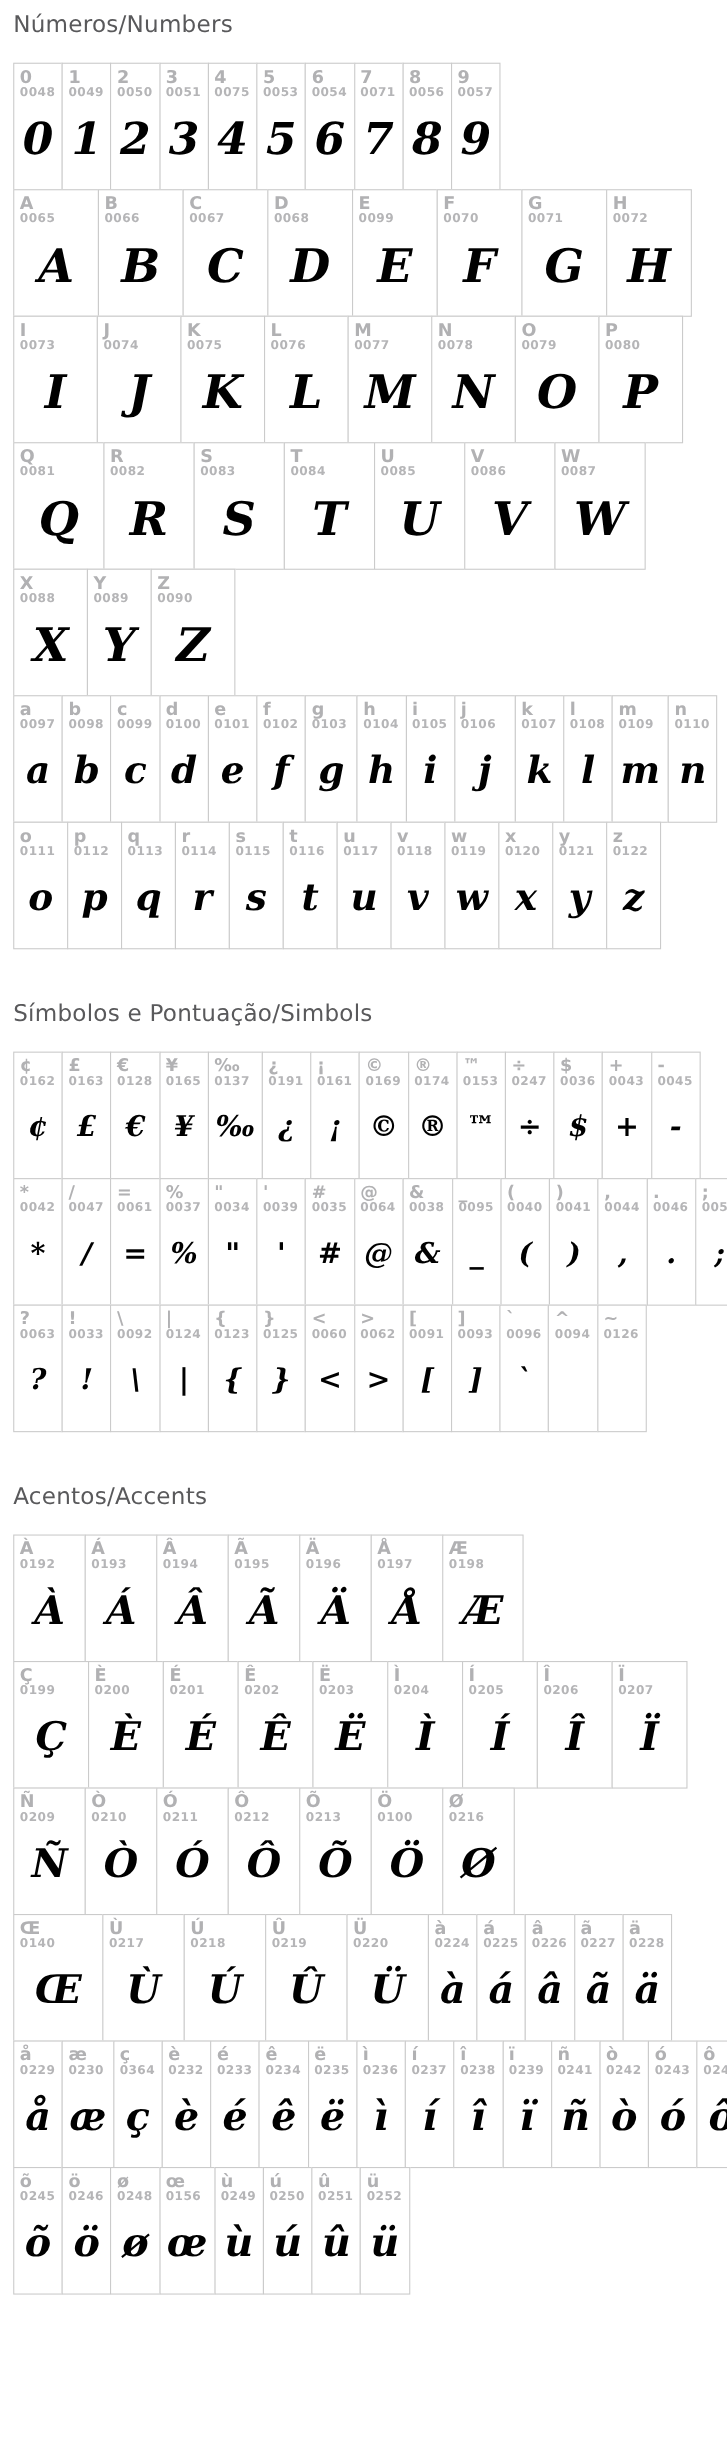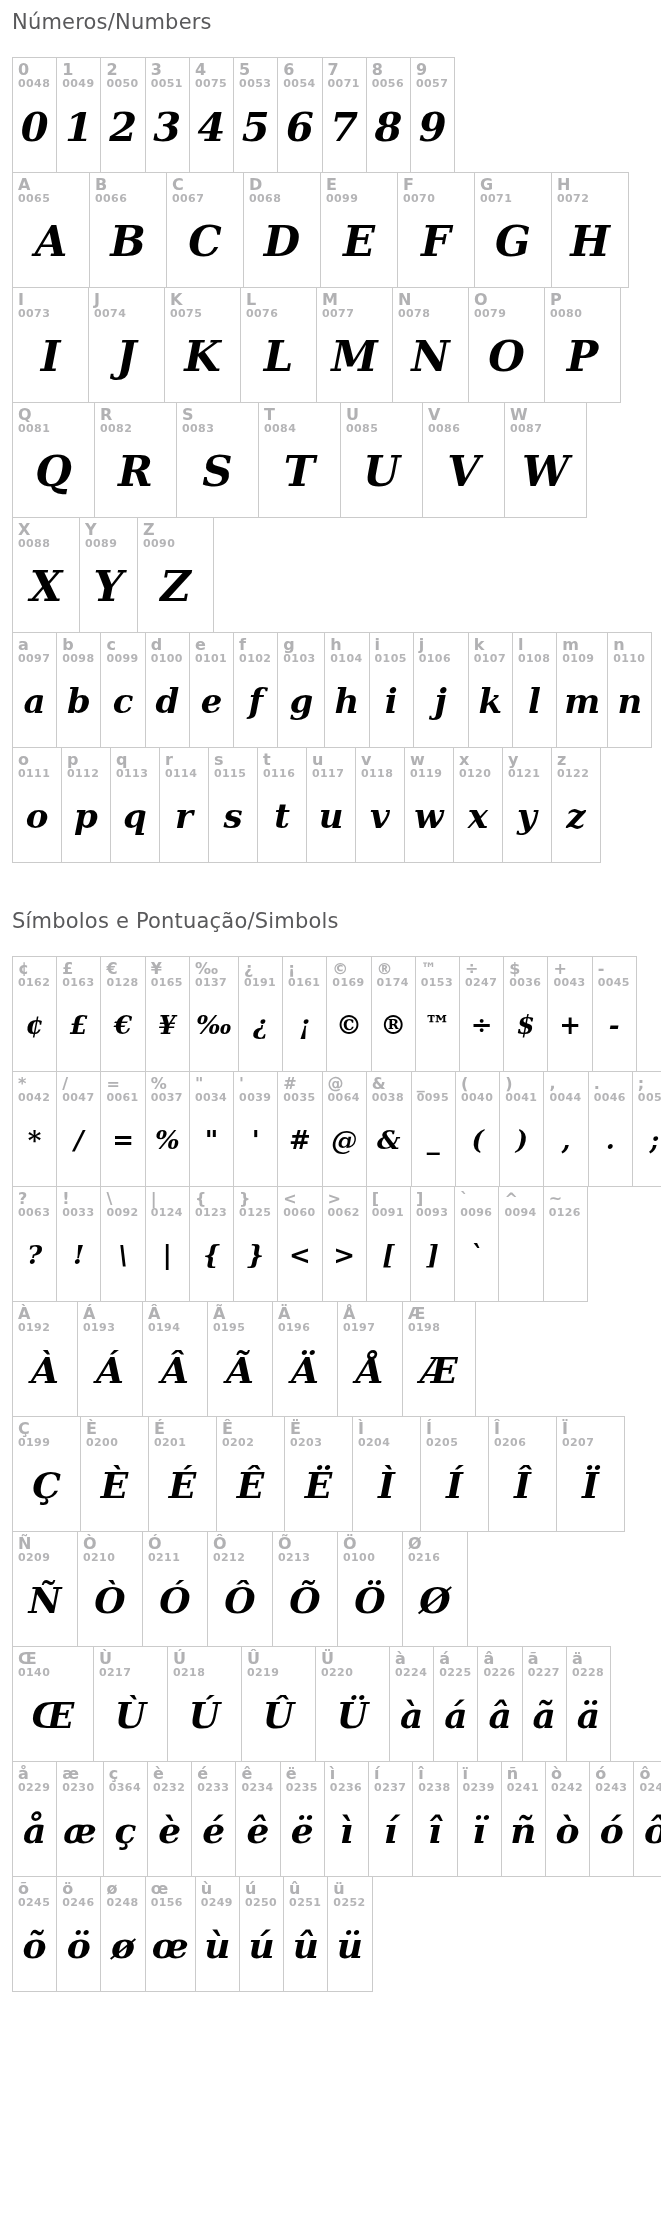--- a/index.html
+++ b/index.html
@@ -825,20 +825,21 @@
         <div class="cell" style="min-width: 24px;">
           <div class="cell-head">
             <span class="cell-char">~</span>
             <span class="cell-code">0126</span>
           </div>
           <div class="cell-glyph"></div>
         </div>
       </div>
     </section>
     <section class="glyph-section s4">
+      <h2 class="section-title">Acentos/Accents</h2>
       <div class="grid-row">
         <div class="cell" style="min-width: 66px;">
           <div class="cell-head">
             <span class="cell-char">À</span>
             <span class="cell-code">0192</span>
           </div>
           <div class="cell-glyph">À</div>
         </div>
         <div class="cell" style="min-width: 66px;">
           <div class="cell-head">

